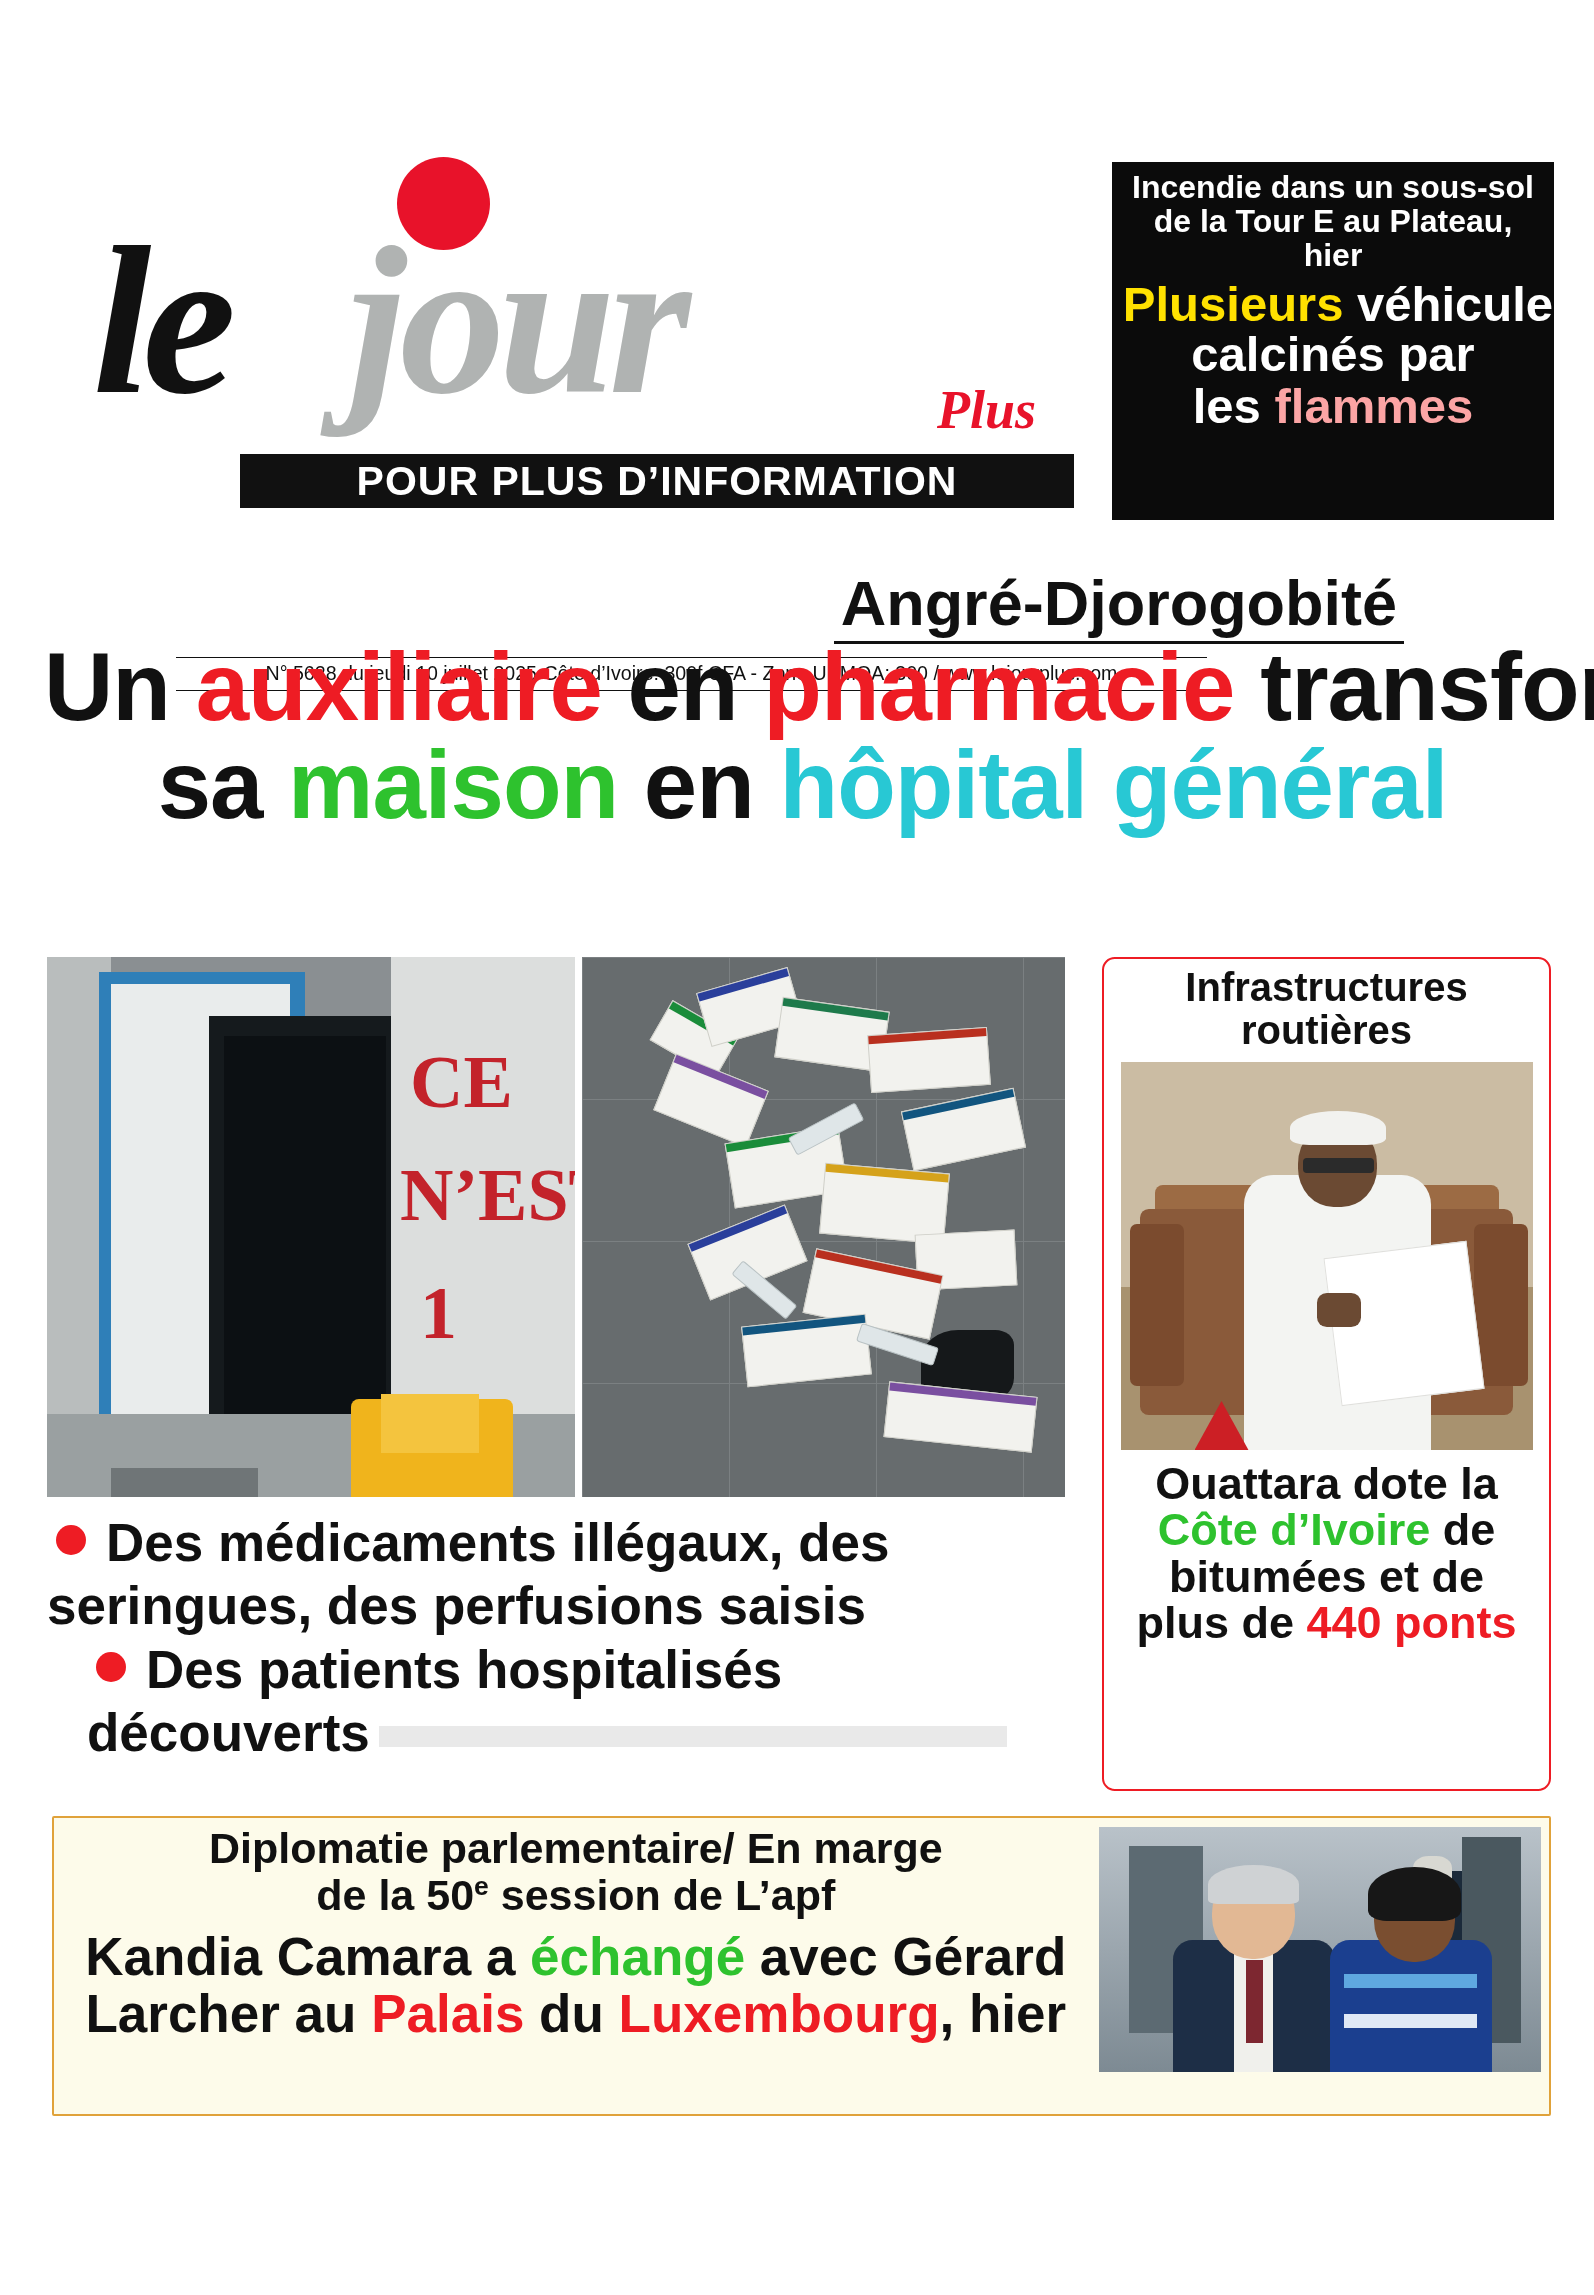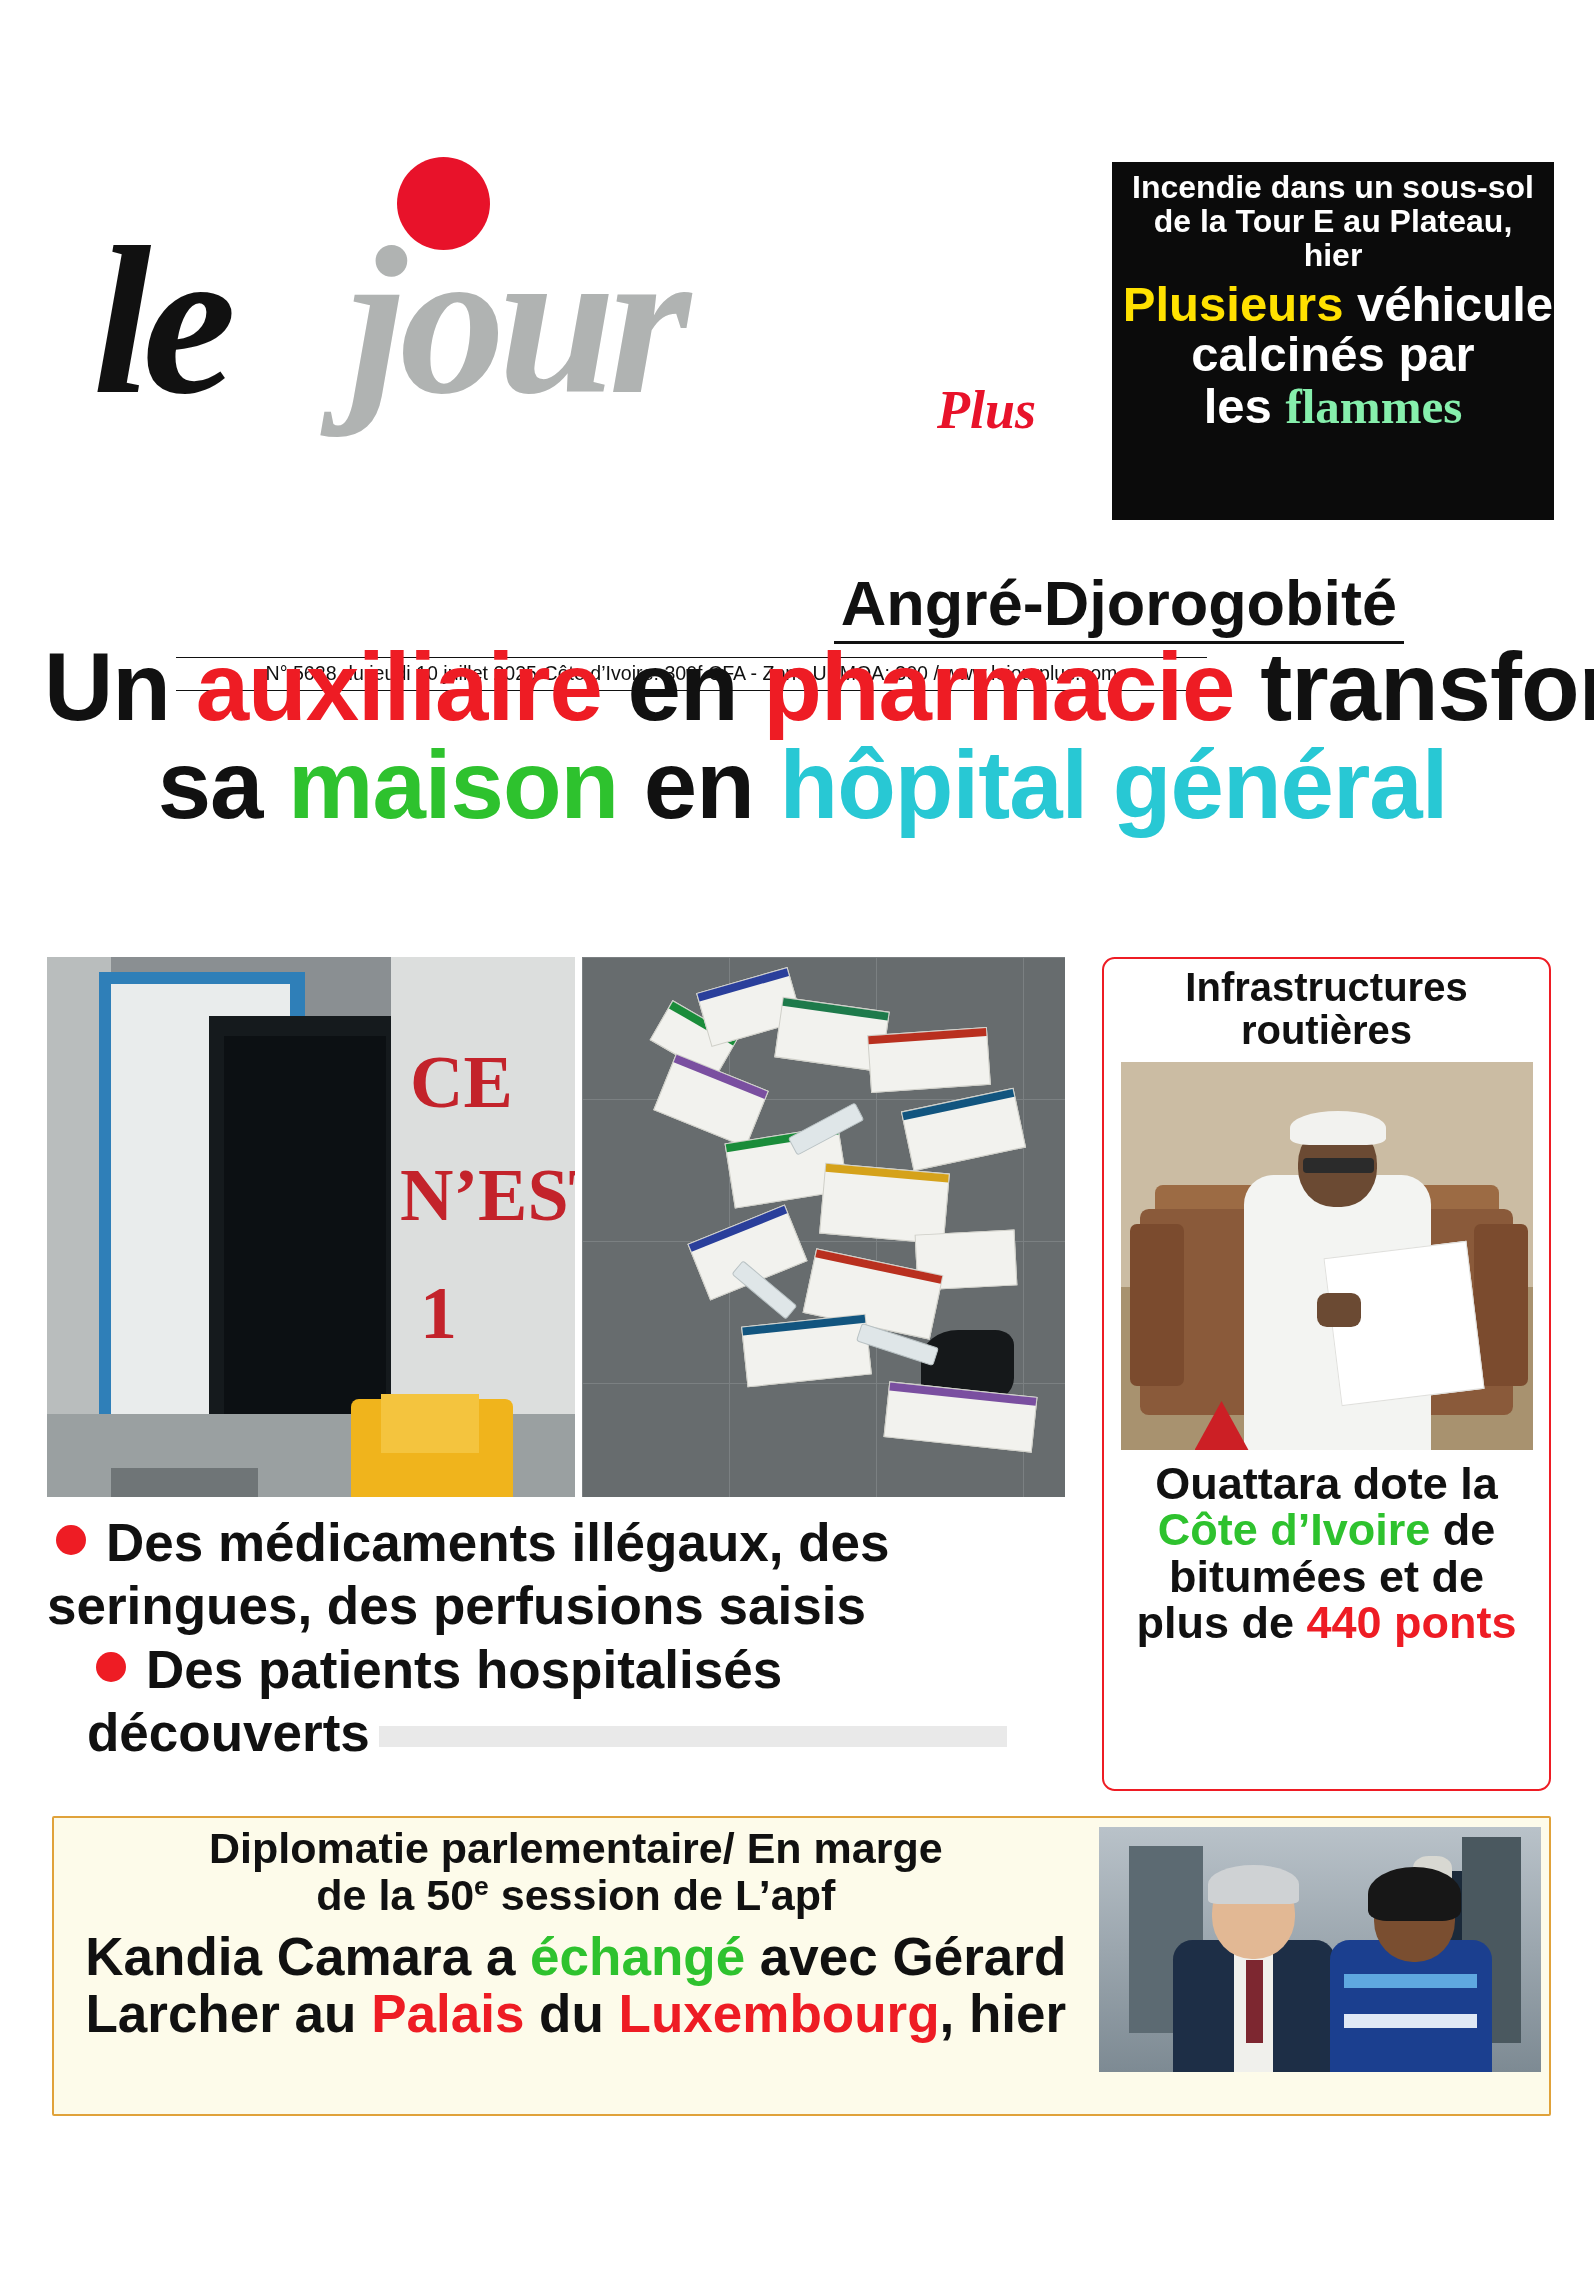--- a/index.html
+++ b/index.html
@@ -152,21 +152,21 @@
     white-space: nowrap;
   }
   .fire-l3 {
     text-align: center;
     font-size: 49px;
     font-weight: bold;
     line-height: 1.05;
     white-space: nowrap;
   }
   .fire-l3 .wh { color: #ffffff; }
-  .fire-l3 .rd { color: #86efac; font-family: Liberation Serif, serif; }
+  .fire-l3 .rd { color: #fca5a5; }
 
   
   .main-kicker {
     position: absolute;
     left: 0;
     top: 569px;
     width: 1404px;
     text-align: right;
   }
   .main-kicker span {
@@ -425,20 +425,23 @@
 <body>
 
 <div class="page">
 
   <div class="masthead">
     <div class="logo-wrap">
       <div class="logo-dot"></div>
       <div class="logo-le">le</div>
       <div class="logo-jour">jour</div>
       <div class="logo-plus">Plus</div>
+      <div class="tagline-bar">
+        <span>POUR PLUS D’INFORMATION</span>
+      </div>
     </div>
     <div class="issue-line">
       <span>N° 5628 du jeudi 10 juillet 2025-Côte d’Ivoire: 300f CFA - Zone UEMOA: 300 / www.lejourplus.com</span>
     </div>
   </div>
 
   <div class="fire-box">
     <div class="fire-kicker">Incendie dans un sous-sol</div>
     <div class="fire-kicker">de la Tour E au Plateau, hier</div>
     <div class="fire-l1">

